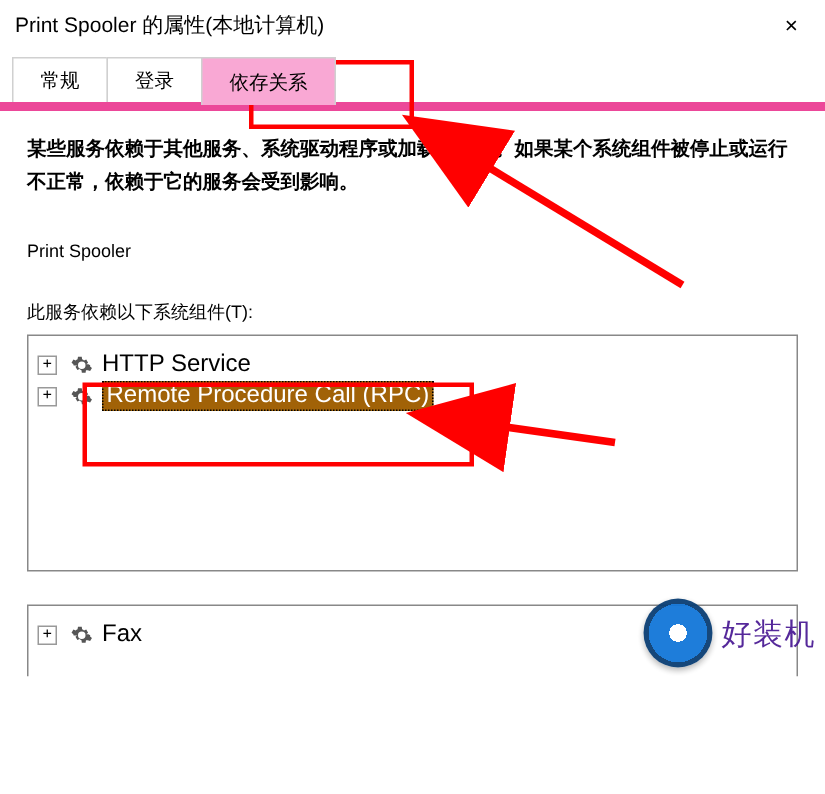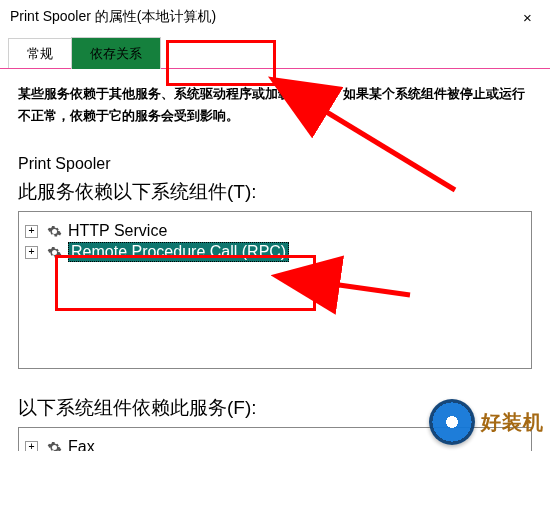--- a/index.html
+++ b/index.html
@@ -1,54 +1,55 @@
 <!DOCTYPE html>
 <html><head>
 <meta charset="utf-8">
 <style>
   html,body{margin:0;padding:0;font-family:"Microsoft YaHei","Segoe UI",sans-serif;font-size:13px;color:#000;background:#fff;}
   .window{width:550px;height:451px;background:#fff;position:relative;overflow:hidden;border:0 solid #ccc;}
   .titlebar{display:flex;align-items:center;justify-content:space-between;height:34px;padding:0 0 0 10px;}
   .titlebar-title{font-size:14px;}
   .close-btn{width:45px;height:32px;display:flex;align-items:center;justify-content:center;font-size:15px;font-family:Arial,sans-serif;cursor:pointer;}
-  .tabs{display:flex;align-items:flex-end;height:30px;border-bottom:1px solid #ec4899;padding-left:8px;margin-top:4px;}
+  .tabs{display:flex;align-items:flex-start;height:30px;border-bottom:6px solid #ec4899;padding-left:8px;margin-top:4px;}
   .tab{padding:6px 18px 5px 18px;border:1px solid #d0d0d0;border-bottom:none;background:#fff;margin-right:-1px;font-size:13px;position:relative;cursor:pointer;}
-  .tab.active{background:#15803d;z-index:2;padding-top:7px;padding-bottom:6px;margin-bottom:-1px;}
+  .tab.active{background:#f9a8d4;z-index:2;padding-top:7px;padding-bottom:6px;margin-bottom:-1px;}
   .content{padding:14px 18px 10px 18px;}
   .desc{font-size:13px;line-height:1.7;margin-bottom:28px;font-weight:bold;}
-  .section-title{font-size:16px;margin:10px 0 6px 0;}
-  .section-label{font-size:19px;margin:4px 0 6px 0;}
+  .section-title{font-size:12px;margin:10px 0 26px 0;}
+  .section-label{font-size:12px;margin:4px 0 6px 0;}
   .tree-box{border:1px solid #888;height:140px;padding:8px 6px;position:relative;overflow:hidden;}
   .tree-box.small{height:56px;}
   .tree-row{display:flex;align-items:center;height:20px;margin:1px 0;}
   .expander{width:11px;height:11px;border:1px solid #999;display:flex;align-items:center;justify-content:center;font-size:10px;line-height:1;margin-right:8px;background:#fff;cursor:pointer;font-family:monospace;}
   .tree-icon{width:16px;height:16px;margin-right:6px;display:flex;align-items:center;justify-content:center;}
   .tree-label{font-size:16px;white-space:nowrap;}
-  .tree-label.selected{background:#0f766e;color:#fff;border:1px dotted #000;padding:0 2px;}
+  .tree-label.selected{background:#a16207;color:#fff;border:1px dotted #000;padding:0 2px;}
   
   .gear svg{width:15px;height:15px;}
   
   .annot{position:absolute;pointer-events:none;}
   .redbox{border:3px solid #ff0000;position:absolute;pointer-events:none;}
   .watermark{position:absolute;right:6px;bottom:6px;display:flex;align-items:center;gap:6px;opacity:.95;}
   .wm-eye{width:46px;height:46px;border-radius:50%;background:radial-gradient(circle at 50% 50%,#fff 0 18%,#1277d8 18% 60%,#0a3e73 60% 100%);box-shadow:0 2px 4px rgba(0,0,0,.3);}
-  .wm-text{font-size:20px;font-weight:700;color:#a16207;letter-spacing:1px;}
+  .wm-text{font-size:20px;font-weight:400;color:#4c1d95;letter-spacing:1px;}
 </style>
 </head>
 <body>
 
 <div class="window">
 
   <div class="titlebar">
     <div class="titlebar-title">Print Spooler 的属性(本地计算机)</div>
     <div class="close-btn">×</div>
   </div>
 
   <div class="tabs">
     <div class="tab">常规</div>
+    <div class="tab">登录</div>
     <div class="tab active">依存关系</div>
   </div>
 
   <div class="content">
     <div class="desc">某些服务依赖于其他服务、系统驱动程序或加载顺序组。如果某个系统组件被停止或运行不正常，依赖于它的服务会受到影响。</div>
 
     <div class="section-title">Print Spooler</div>
 
     <div class="section-label">此服务依赖以下系统组件(T):</div>
     <div class="tree-box">
@@ -67,21 +68,20 @@
           <svg viewBox="0 0 24 24">
               <path fill="#555" d="M12 8a4 4 0 1 0 0 8 4 4 0 0 0 0-8zm9 4a7 7 0 0 1-.1 1.2l2 1.6-2 3.4-2.4-1a7 7 0 0 1-2 .1l-.4 2.6h-4l-.4-2.6a7 7 0 0 1-2-1.2l-2.4 1-2-3.4 2-1.6A7 7 0 0 1 3 12a7 7 0 0 1 .1-1.2l-2-1.6 2-3.4 2.4 1a7 7 0 0 1 2-1.2L8 3h4l.4 2.6a7 7 0 0 1 2 1.2l2.4-1 2 3.4-2 1.6A7 7 0 0 1 21 12z"></path>
             </svg>
         </div>
         <div class="tree-label selected">Remote Procedure Call (RPC)</div>
       </div>
     </div>
 
     <div style="height:22px"></div>
 
-    <div class="section-label">以下系统组件依赖此服务(F):</div>
     <div class="tree-box small">
       <div class="tree-row">
         <div class="expander">+</div>
         <div class="tree-icon gear">
           <svg viewBox="0 0 24 24">
               <path fill="#555" d="M12 8a4 4 0 1 0 0 8 4 4 0 0 0 0-8zm9 4a7 7 0 0 1-.1 1.2l2 1.6-2 3.4-2.4-1a7 7 0 0 1-2 .1l-.4 2.6h-4l-.4-2.6a7 7 0 0 1-2-1.2l-2.4 1-2-3.4 2-1.6A7 7 0 0 1 3 12a7 7 0 0 1 .1-1.2l-2-1.6 2-3.4 2.4 1a7 7 0 0 1 2-1.2L8 3h4l.4 2.6a7 7 0 0 1 2 1.2l2.4-1 2 3.4-2 1.6A7 7 0 0 1 21 12z"></path>
             </svg>
         </div>
         <div class="tree-label">Fax</div>
       </div>

